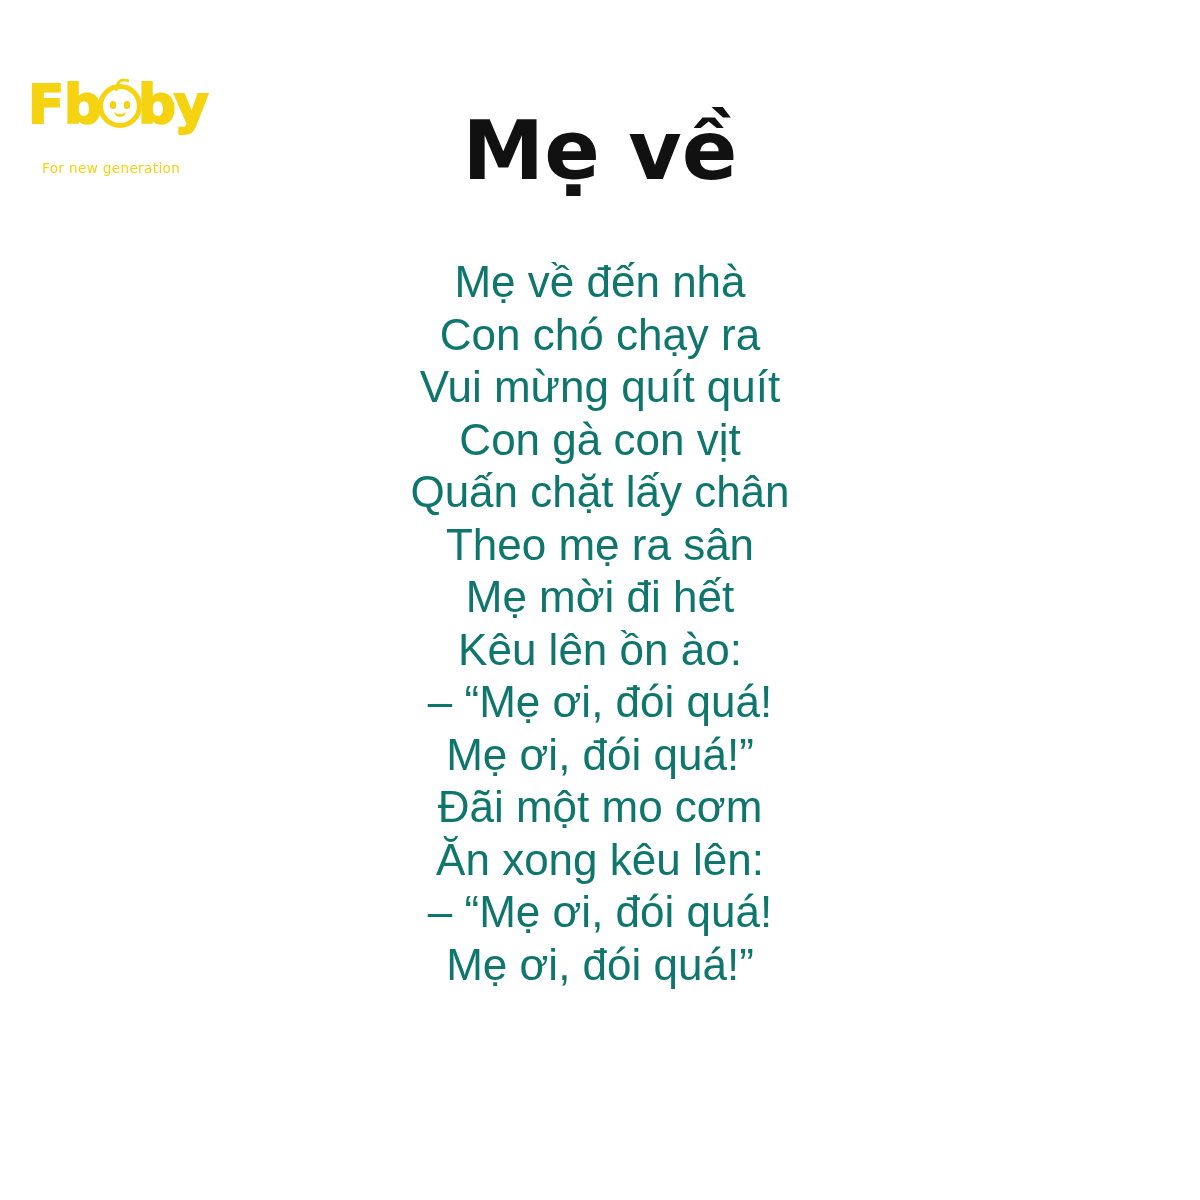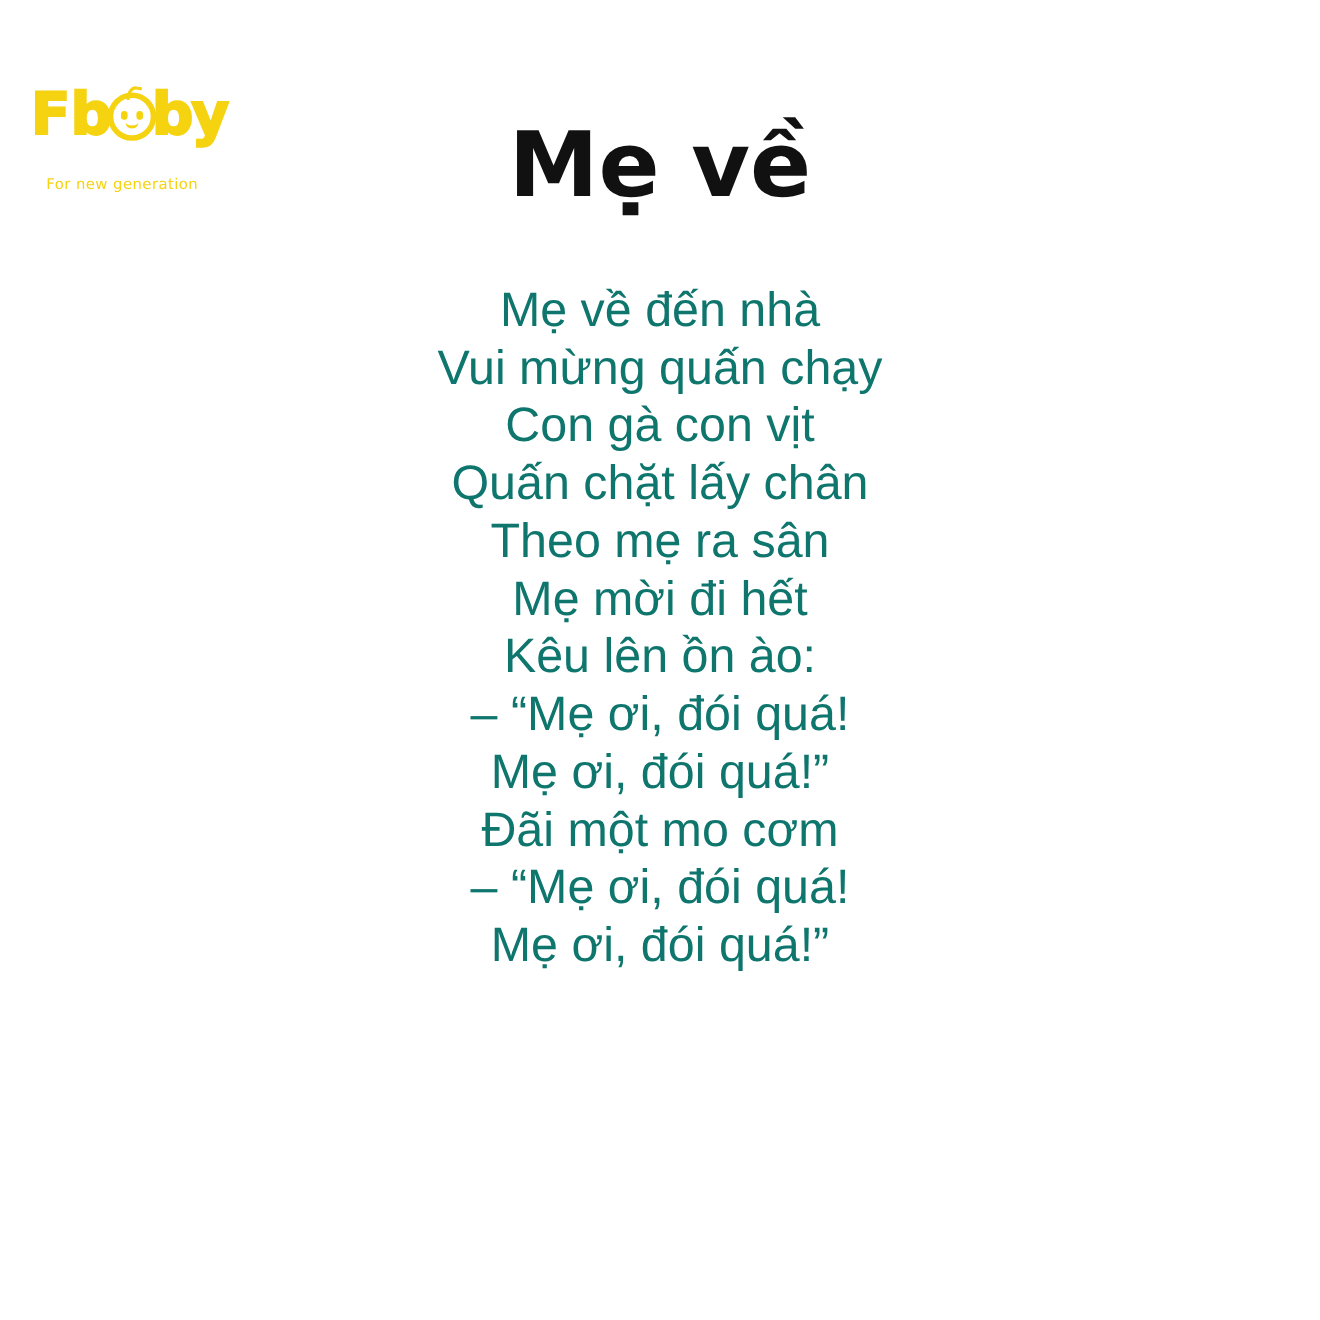--- a/index.html
+++ b/index.html
@@ -153,27 +153,29 @@
         <span class="mouth"></span>
       </span>
     </div>
     <div class="logo-tagline">For new generation</div>
   </div>
 
   <div class="poem">
     <h1 class="poem-title">Mẹ về</h1>
     <div class="poem-body">
         <span class="poem-line">Mẹ về đến nhà</span>
-        <span class="poem-line">Vui mừng quấn chạy</span>
+        <span class="poem-line">Con chó chạy ra</span>
+        <span class="poem-line">Vui mừng quít quít</span>
         <span class="poem-line">Con gà con vịt</span>
         <span class="poem-line">Quấn chặt lấy chân</span>
         <span class="poem-line">Theo mẹ ra sân</span>
         <span class="poem-line">Mẹ mời đi hết</span>
         <span class="poem-line">Kêu lên ồn ào:</span>
         <span class="poem-line">– “Mẹ ơi, đói quá!</span>
         <span class="poem-line">Mẹ ơi, đói quá!”</span>
         <span class="poem-line">Đãi một mo cơm</span>
+        <span class="poem-line">Ăn xong kêu lên:</span>
         <span class="poem-line">– “Mẹ ơi, đói quá!</span>
         <span class="poem-line">Mẹ ơi, đói quá!”</span>
       </div>
   </div>
 
 </div>
 
 </body></html>

